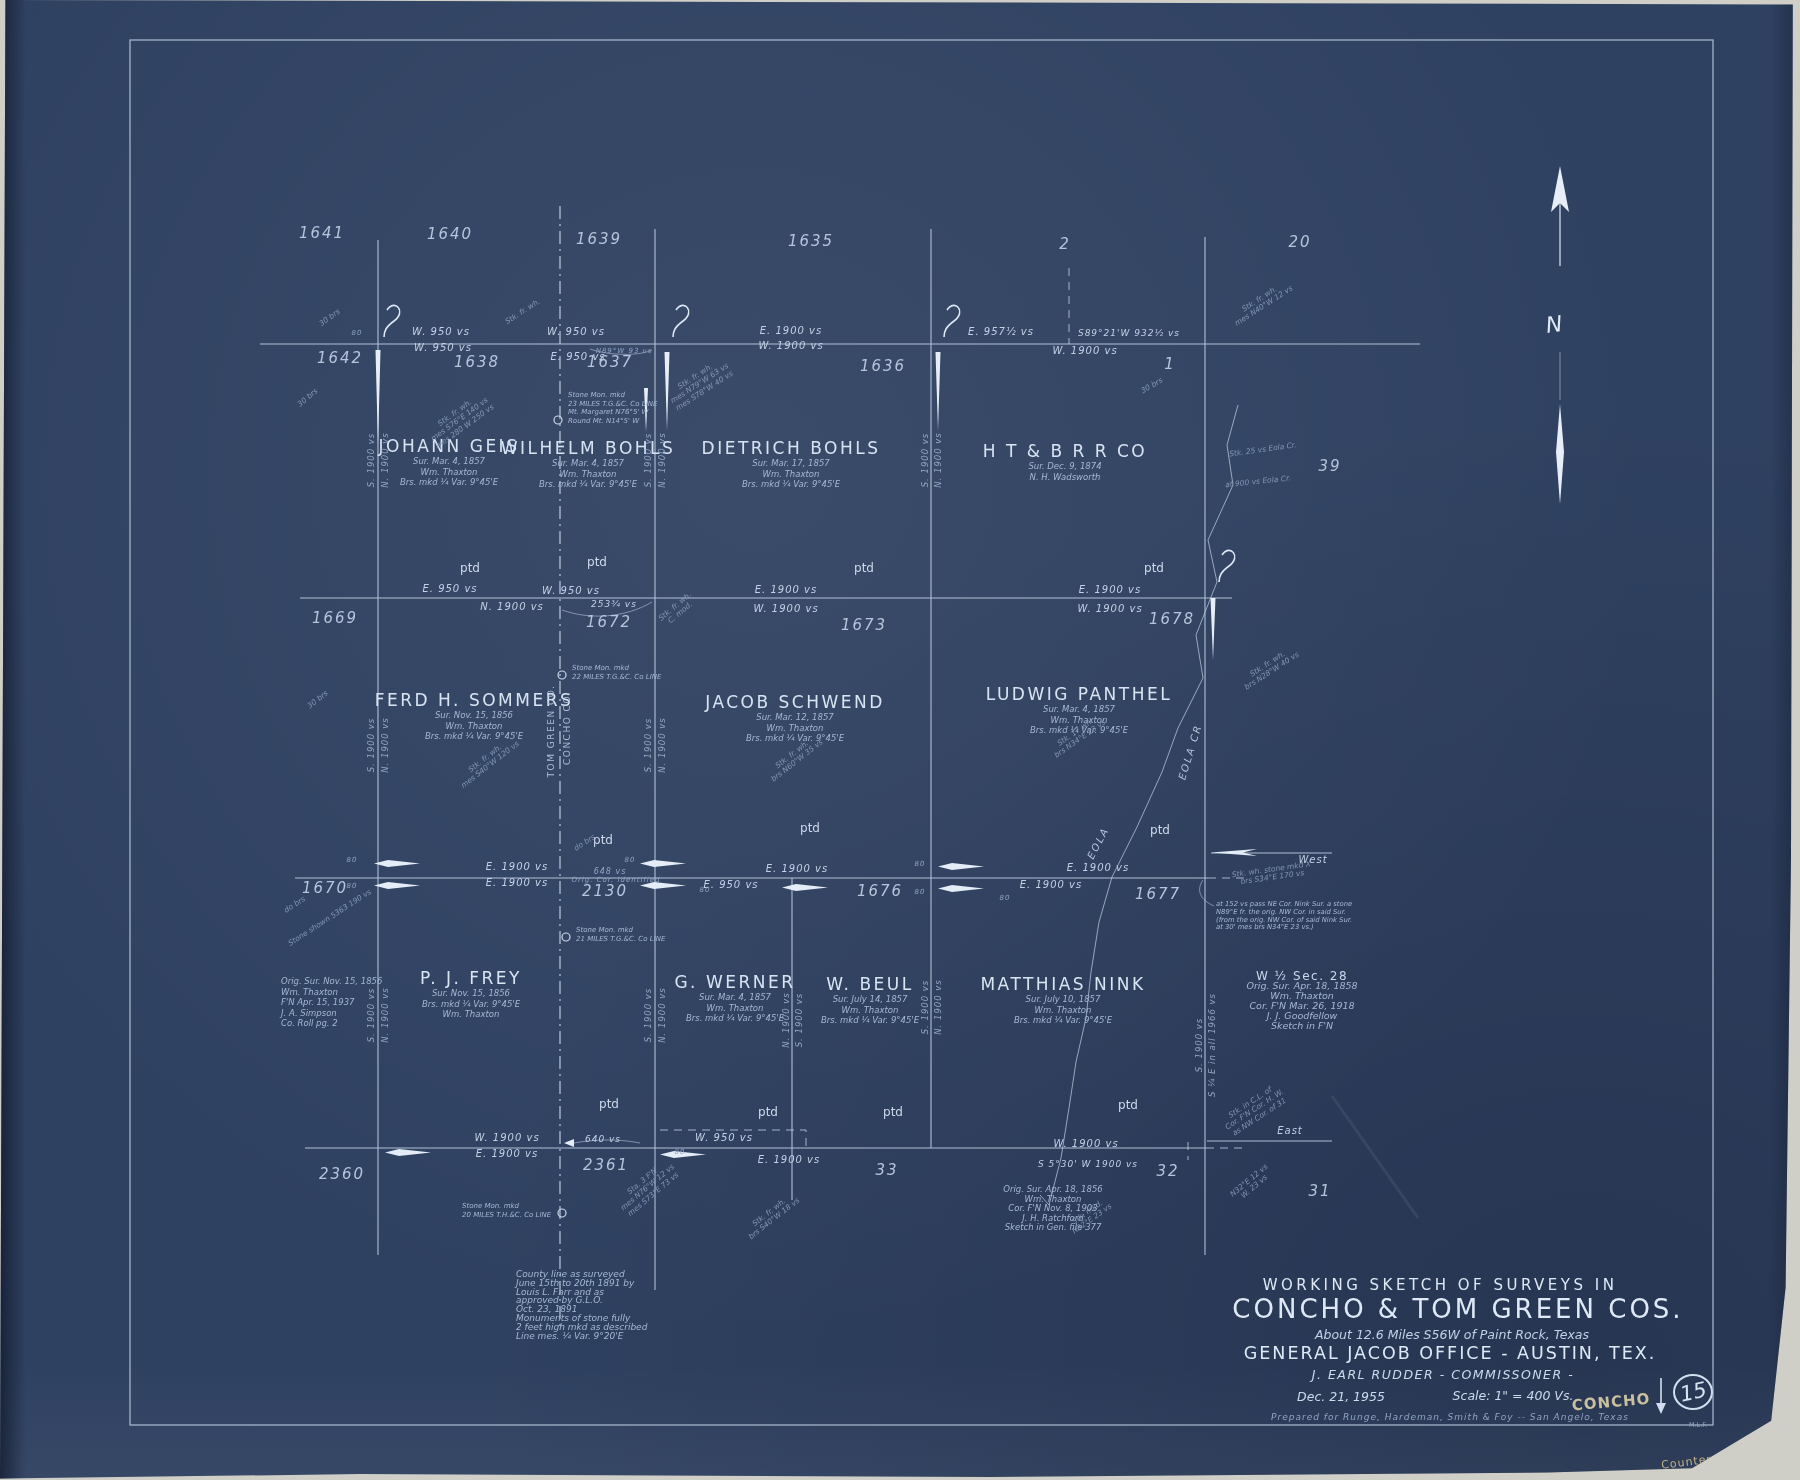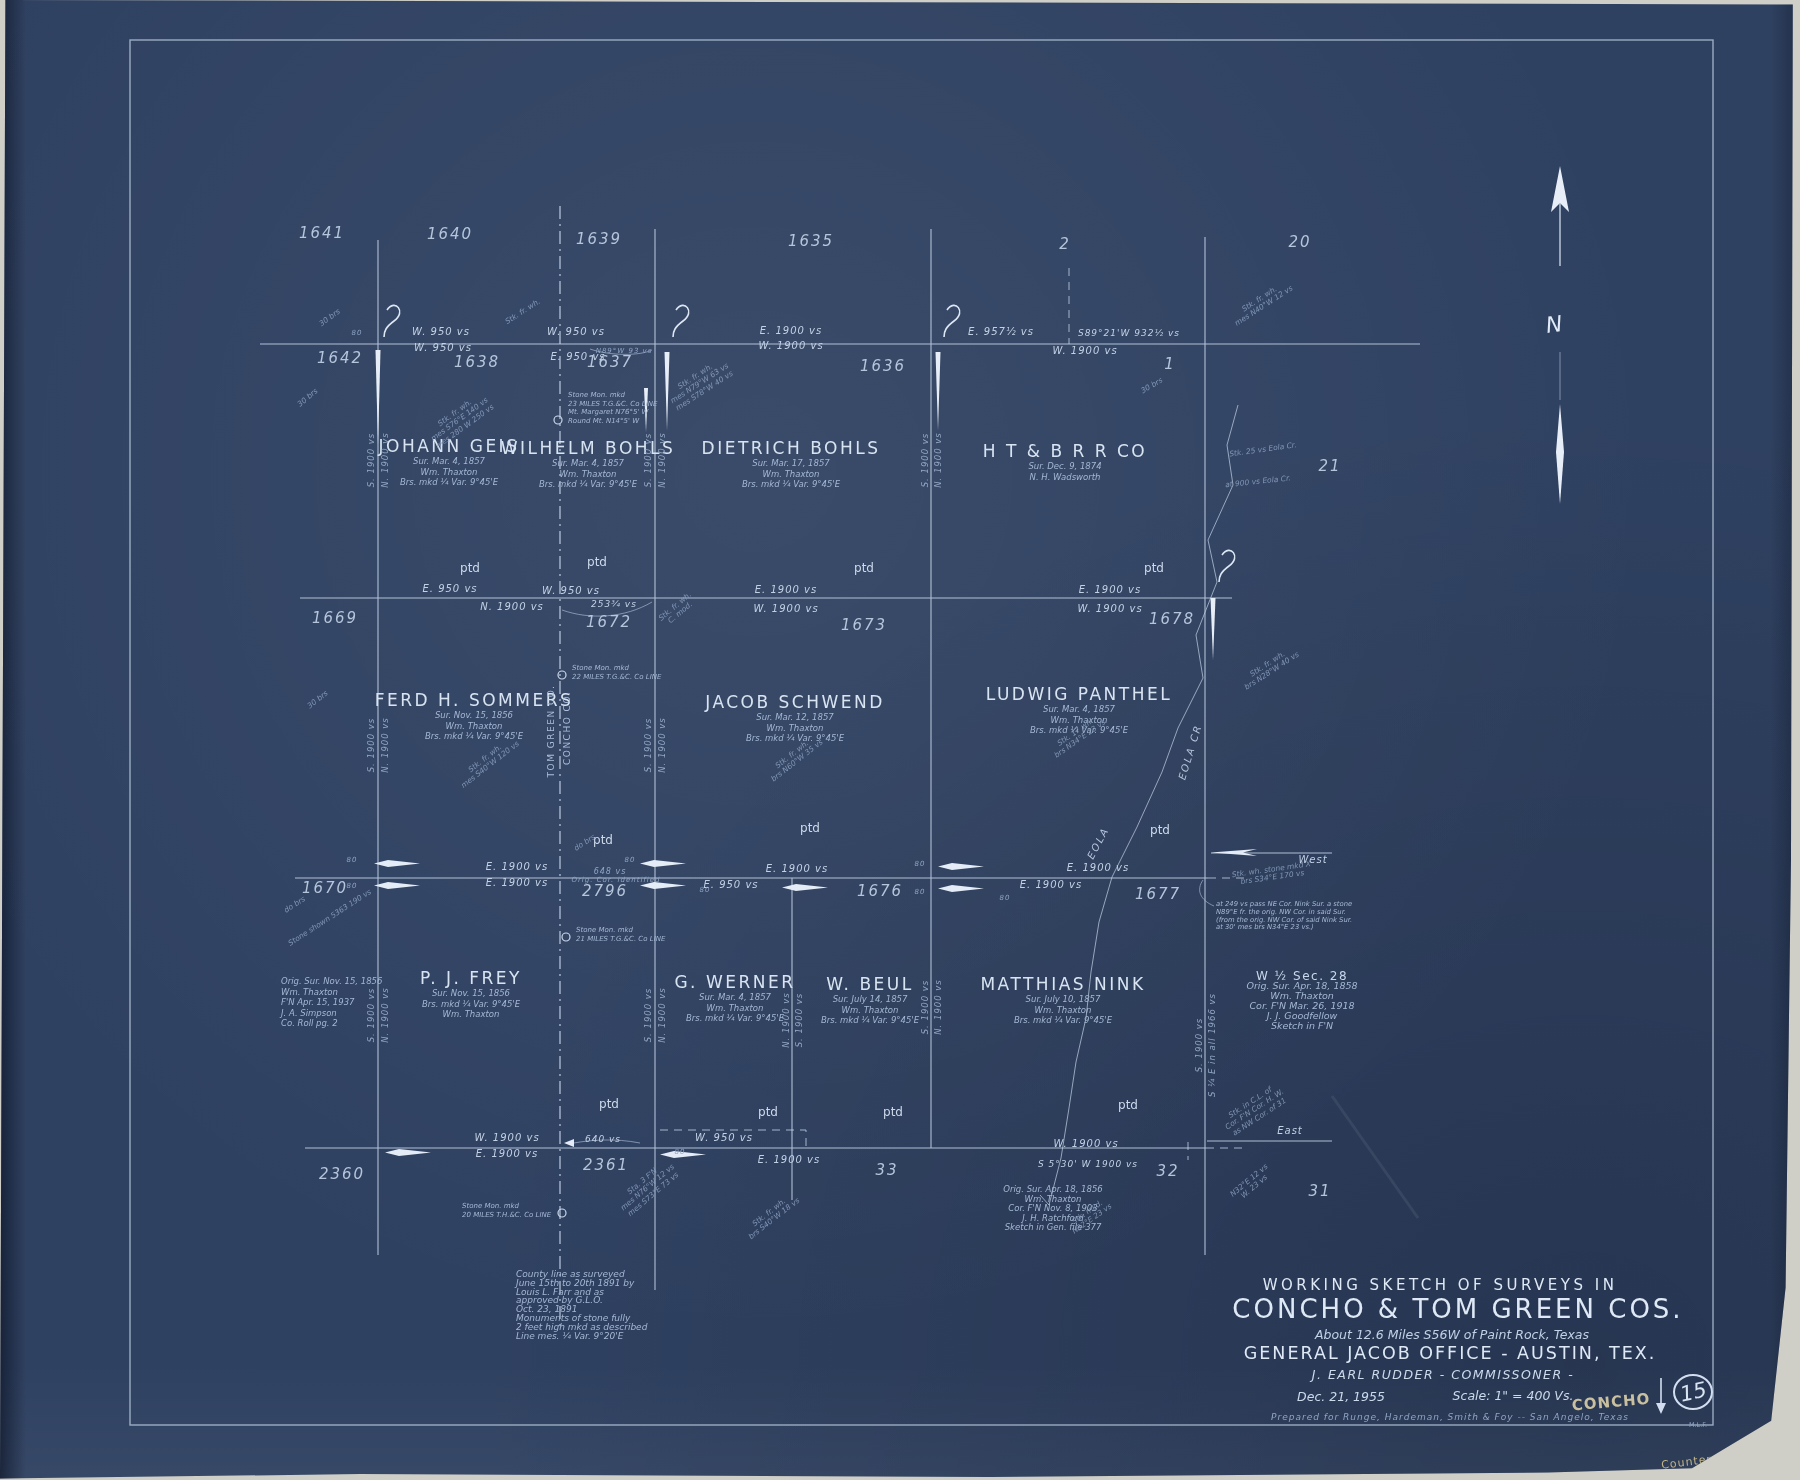--- a/index.html
+++ b/index.html
@@ -150,27 +150,27 @@
         <div class="lbl secnum" style="left: 450px; top: 234px;">1640</div>
         <div class="lbl secnum" style="left: 599px; top: 239px;">1639</div>
         <div class="lbl secnum" style="left: 811px; top: 241px;">1635</div>
         <div class="lbl secnum" style="left: 1065px; top: 244px;">2</div>
         <div class="lbl secnum" style="left: 1300px; top: 242px;">20</div>
         <div class="lbl secnum" style="left: 340px; top: 358px;">1642</div>
         <div class="lbl secnum" style="left: 477px; top: 362px;">1638</div>
         <div class="lbl secnum" style="left: 610px; top: 362px;">1637</div>
         <div class="lbl secnum" style="left: 883px; top: 366px;">1636</div>
         <div class="lbl secnum" style="left: 1170px; top: 364px;">1</div>
-        <div class="lbl secnum" style="left: 1330px; top: 466px;">21</div>
+        <div class="lbl secnum" style="left: 1330px; top: 466px;">39</div>
         <div class="lbl secnum" style="left: 335px; top: 618px;">1669</div>
         <div class="lbl secnum" style="left: 609px; top: 622px;">1672</div>
         <div class="lbl secnum" style="left: 864px; top: 625px;">1673</div>
         <div class="lbl secnum" style="left: 1172px; top: 619px;">1678</div>
         <div class="lbl secnum" style="left: 325px; top: 888px;">1670</div>
-        <div class="lbl secnum" style="left: 605px; top: 891px;">2796</div>
+        <div class="lbl secnum" style="left: 605px; top: 891px;">2130</div>
         <div class="lbl secnum" style="left: 880px; top: 891px;">1676</div>
         <div class="lbl secnum" style="left: 1158px; top: 894px;">1677</div>
         <div class="lbl secnum" style="left: 342px; top: 1174px;">2360</div>
         <div class="lbl secnum" style="left: 606px; top: 1165px;">2361</div>
         <div class="lbl secnum" style="left: 887px; top: 1170px;">33</div>
         <div class="lbl secnum" style="left: 1168px; top: 1171px;">32</div>
         <div class="lbl secnum" style="left: 1320px; top: 1191px;">31</div>
         <div class="survey" style="left: 449px; top: 436px;">
           <div class="nm">JOHANN GEIS</div>
           <div class="sub">Sur. Mar. 4, 1857</div>
@@ -341,21 +341,21 @@
           <div>County line as surveyed</div>
           <div>June 15th to 20th 1891 by</div>
           <div>Louis L. Farr and as</div>
           <div>approved by G.L.O.</div>
           <div>Oct. 23, 1891</div>
           <div>Monuments of stone fully</div>
           <div>2 feet high mkd as described</div>
           <div>Line mes. ¼ Var. 9°20'E</div>
         </div>
         <div class="nb" style="left: 1216px; top: 901px; font-size: 6.8px; line-height: 7.8px; text-align: left;">
-          <div>at 249 vs pass NE Cor. Nink Sur. a stone</div>
+          <div>at 152 vs pass NE Cor. Nink Sur. a stone</div>
           <div>N89°E fr. the orig. NW Cor. in said Sur.</div>
           <div>(from the orig. NW Cor. of said Nink Sur.</div>
           <div>at 30' mes brs N34°E 23 vs.)</div>
         </div>
         <div class="nb" style="left: 568px; top: 391px; font-size: 7px; line-height: 8.6px; text-align: left;">
           <div>Stone Mon. mkd</div>
           <div>23 MILES T.G.&amp;C. Co LINE</div>
           <div>Mt. Margaret N76°5' W</div>
           <div>Round Mt. N14°5' W</div>
         </div>

